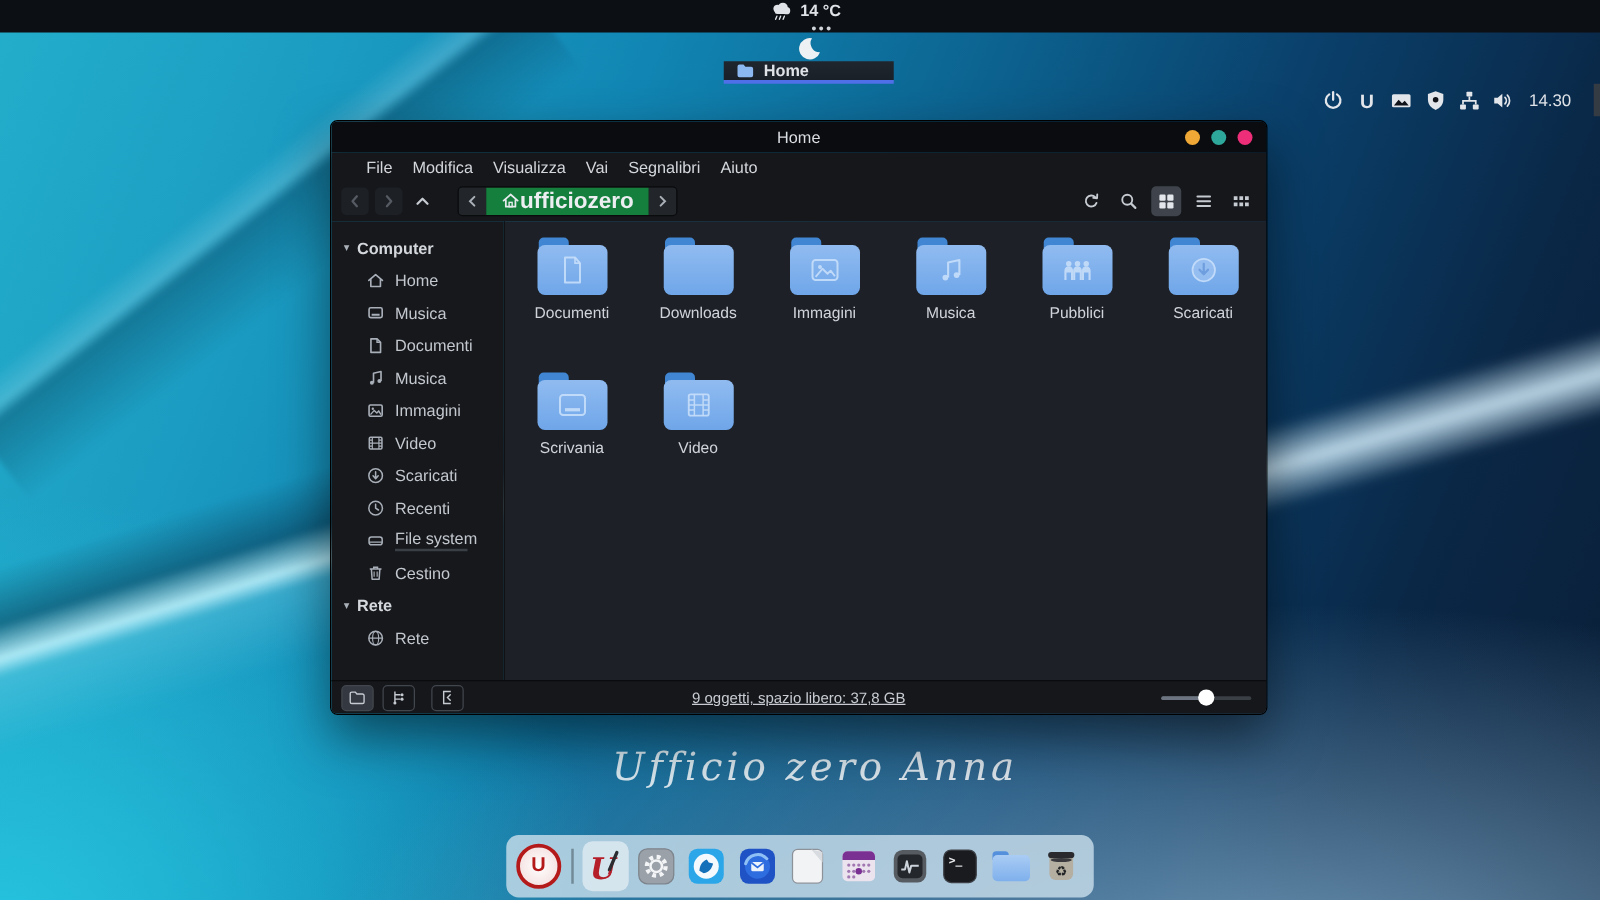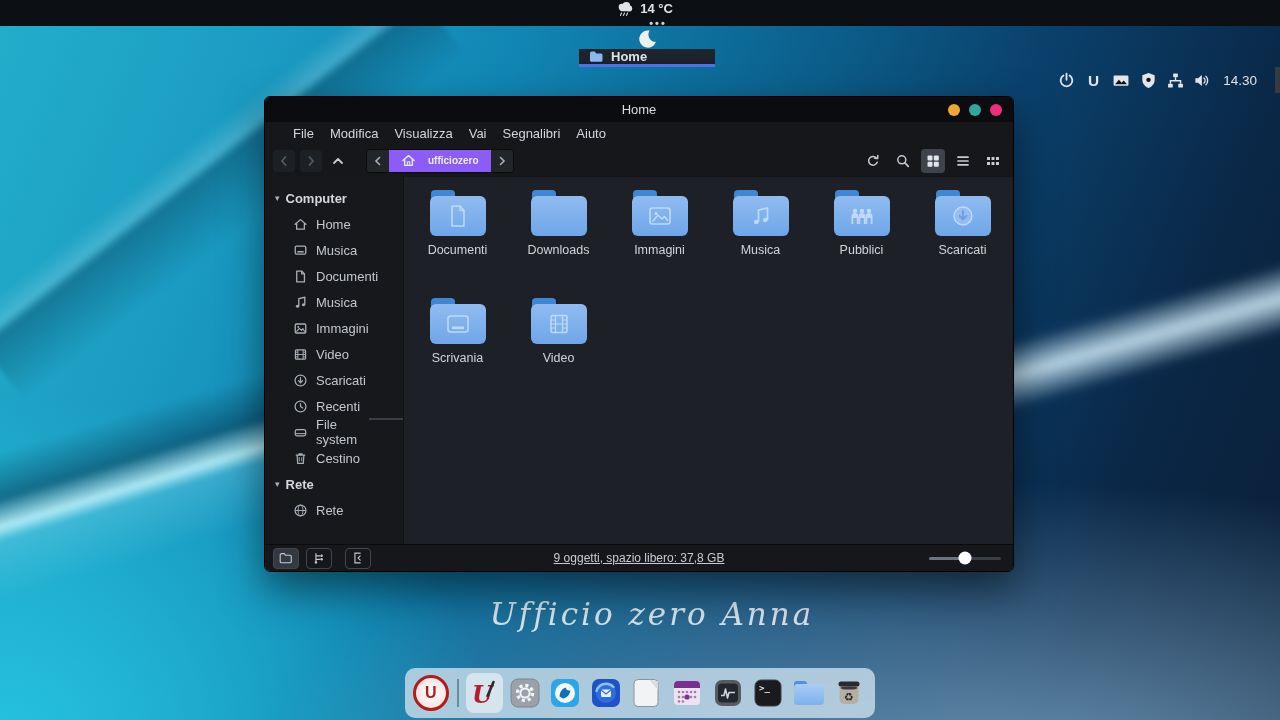--- a/index.html
+++ b/index.html
@@ -44,33 +44,33 @@
   .title { color:#dadde2; font-size:13px; }
   .win-controls { position:absolute; right:11px; top:0; height:100%; display:flex; align-items:center; gap:9px; }
   .wbtn { width:12px; height:12px; border-radius:50%; }
   .menubar { height:22px; background:#15171b; display:flex; align-items:center; padding-left:20px; }
   .menu-item { color:#d3d6db; font-size:13px; padding:0 8px; }
   .toolbar { height:33px; background:#15171b; display:flex; align-items:center; padding:0 8px; }
   .navbtn { width:22px; height:22px; border-radius:4px; background:#1d2025; display:flex; align-items:center; justify-content:center; margin-right:5px; }
   .upbtn { background:transparent; }
   .crumb { display:flex; margin-left:12px; height:24px; border-radius:4px; overflow:hidden; border:1px solid #0a0b0d; }
   .crumb-prev,.crumb-next { width:22px; background:#22252a; display:flex; align-items:center; justify-content:center; }
-  .crumb-main { background:#8b5cf6; display:flex; align-items:center; gap:12px; padding:0 12px; color:#eceef1; font-size:10px; font-weight:700; }
+  .crumb-main { background:#15803d; display:flex; align-items:center; gap:0; padding:0 12px; color:#eceef1; font-size:18px; font-weight:700; }
   .tool-right { margin-left:auto; display:flex; align-items:center; gap:6px; }
   .toolico { width:24px; height:24px; display:flex; align-items:center; justify-content:center; border-radius:4px; }
   .toolico.active { background:#3f444c; }
 
   .win-body { flex:1; display:flex; min-height:0; }
   .sidebar { width:138px; background:#16181c; padding-top:8px; overflow:hidden; }
   .side-header { display:flex; align-items:center; gap:6px; height:26px; padding-left:10px;
     color:#d4d7dc; font-size:13px; font-weight:700; }
   .tri { font-size:9px; color:#aab0b8; }
   .side-item { display:flex; align-items:center; gap:8px; height:26px; padding-left:28px; color:#c3c7ce; font-size:13px; }
   .side-item svg { flex:0 0 auto; }
-  .slabel-wrap { display:flex; flex-direction:row; }
+  .slabel-wrap { display:flex; flex-direction:column; }
   .usage-bar { height:2px; width:58px; margin-top:1px; background:#3a3f46; }
   .usage-bar .fill { height:2px; width:22px; background:#4a72da; }
 
   .content { flex:1; background:#1d2127; border-left:1px solid #101114; padding:13px 0 0 3px; }
   .folders { display:flex; flex-wrap:wrap; width:606px; }
   .folder-item { width:101px; height:108px; display:flex; flex-direction:column; align-items:center; }
   .ficon { position:relative; width:56px; height:46px; }
   .ficon .tab { position:absolute; left:1px; top:0; width:24px; height:12px; border-radius:4px 4px 0 0; background:#4186d2; }
   .ficon .fbody { position:absolute; left:0; top:6px; width:56px; height:40px; border-radius:6px;
     background:linear-gradient(180deg,#90bbf0,#6fa6e9); }

